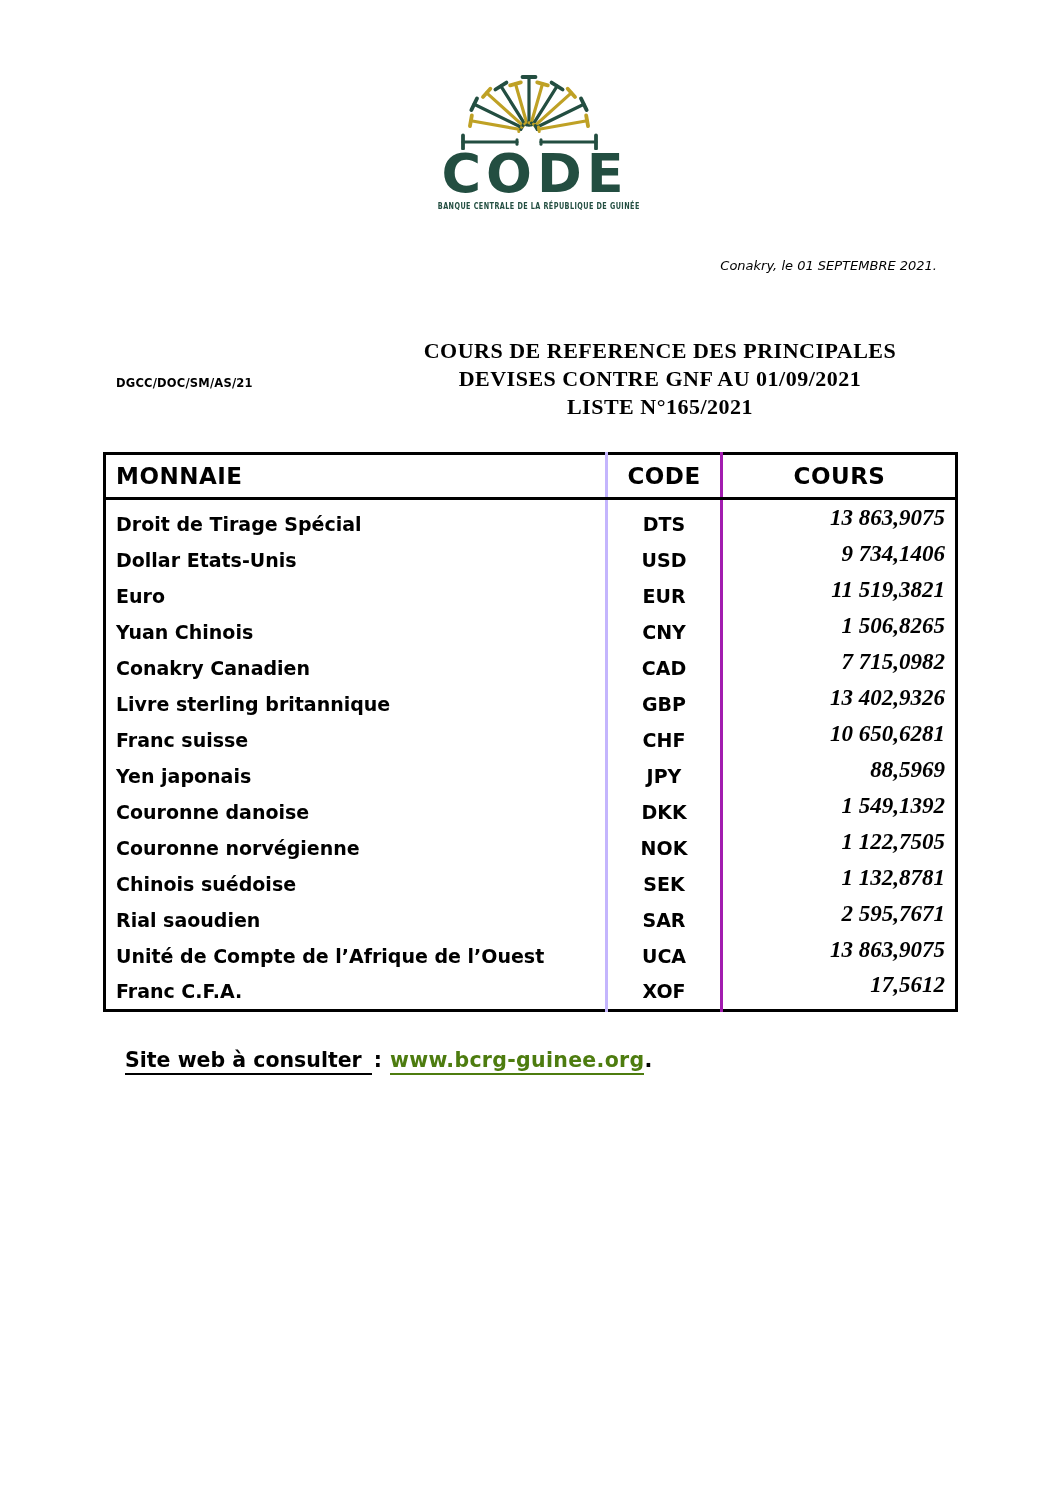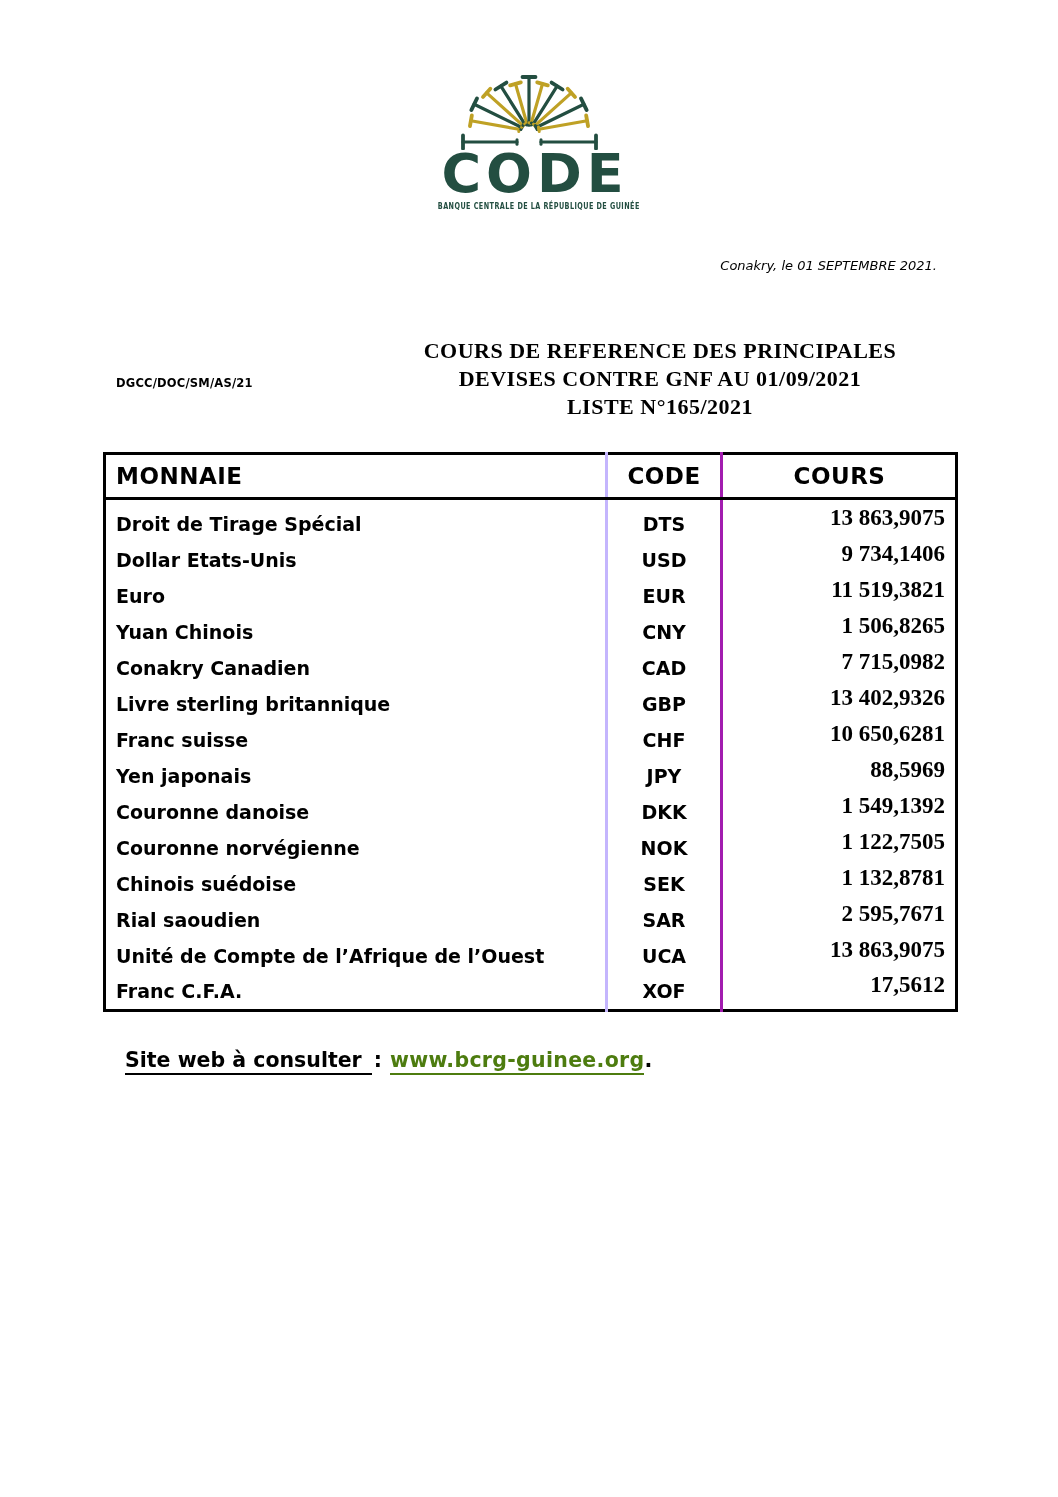--- a/index.html
+++ b/index.html
@@ -51,21 +51,21 @@
   #rates-table .cours-cell{text-align:right;padding-right:10px;}
   #rates-table tr.spacer-row td{height:6px;padding:0;}
   #rates-table tr.data-row{height:36px;}
   #rates-table tr.data-row .monnaie-cell,
   #rates-table tr.data-row .code-cell{
     font-weight:bold;font-size:19px;font-family:"DejaVu Sans",sans-serif;
   }
   #rates-table tr.data-row .cours-cell{
     font-weight:bold;font-size:23px;font-family:"Liberation Serif",serif;
   }
-  #rates-table tr.data-row .cours-cell span{position:relative;top:-6px;}
+  #rates-table tr.data-row .cours-cell span{position:relative;top:-6px;font-style:italic;}
   
   #footer-line{
     position:absolute;left:125px;top:1048px;
     font-weight:bold;font-size:20.5px;white-space:nowrap;
   }
   #footer-line .site-label{
     display:inline-block;border-bottom:2.5px solid #000;padding-right:10px;padding-bottom:1px;
   }
   #footer-line .separator{margin:0 8px 0 2px;}
   #footer-line .site-link{

